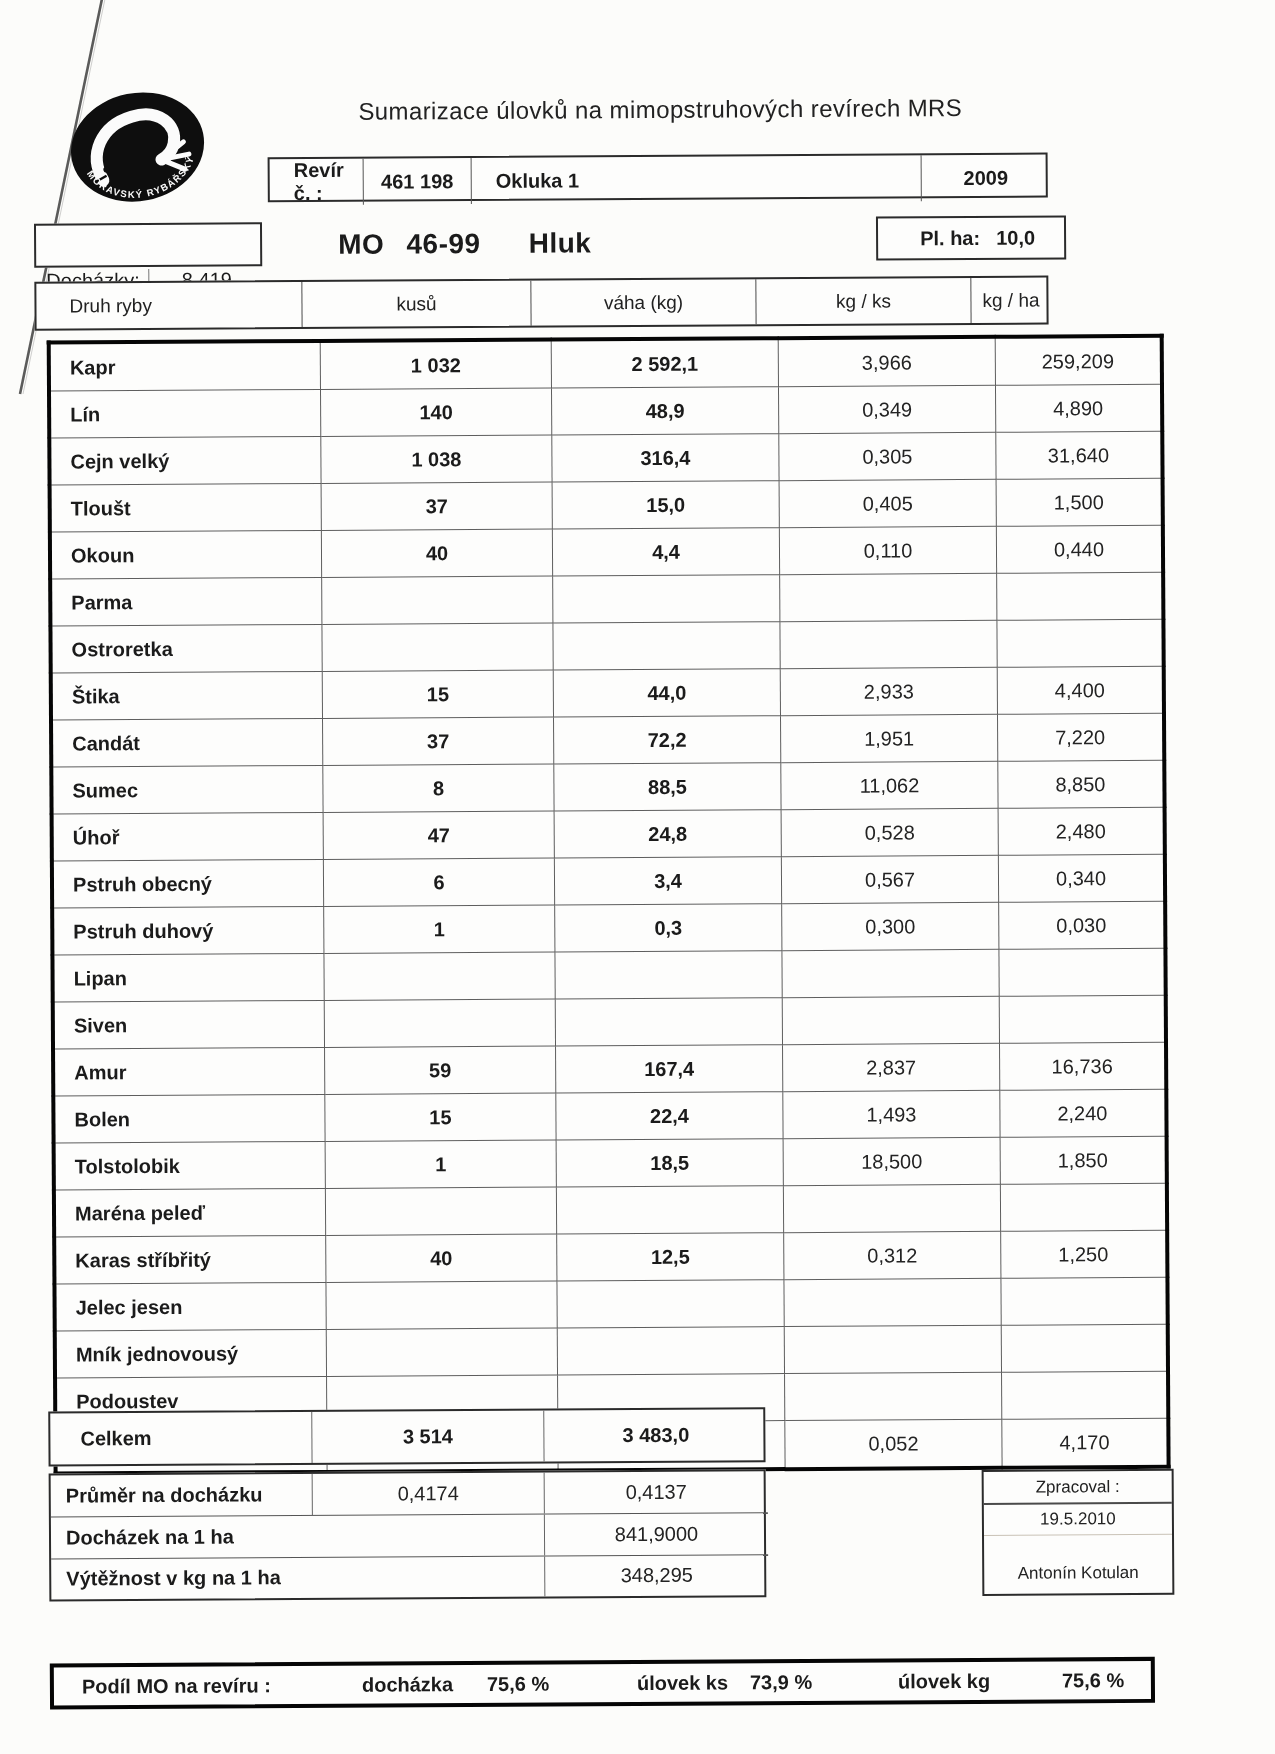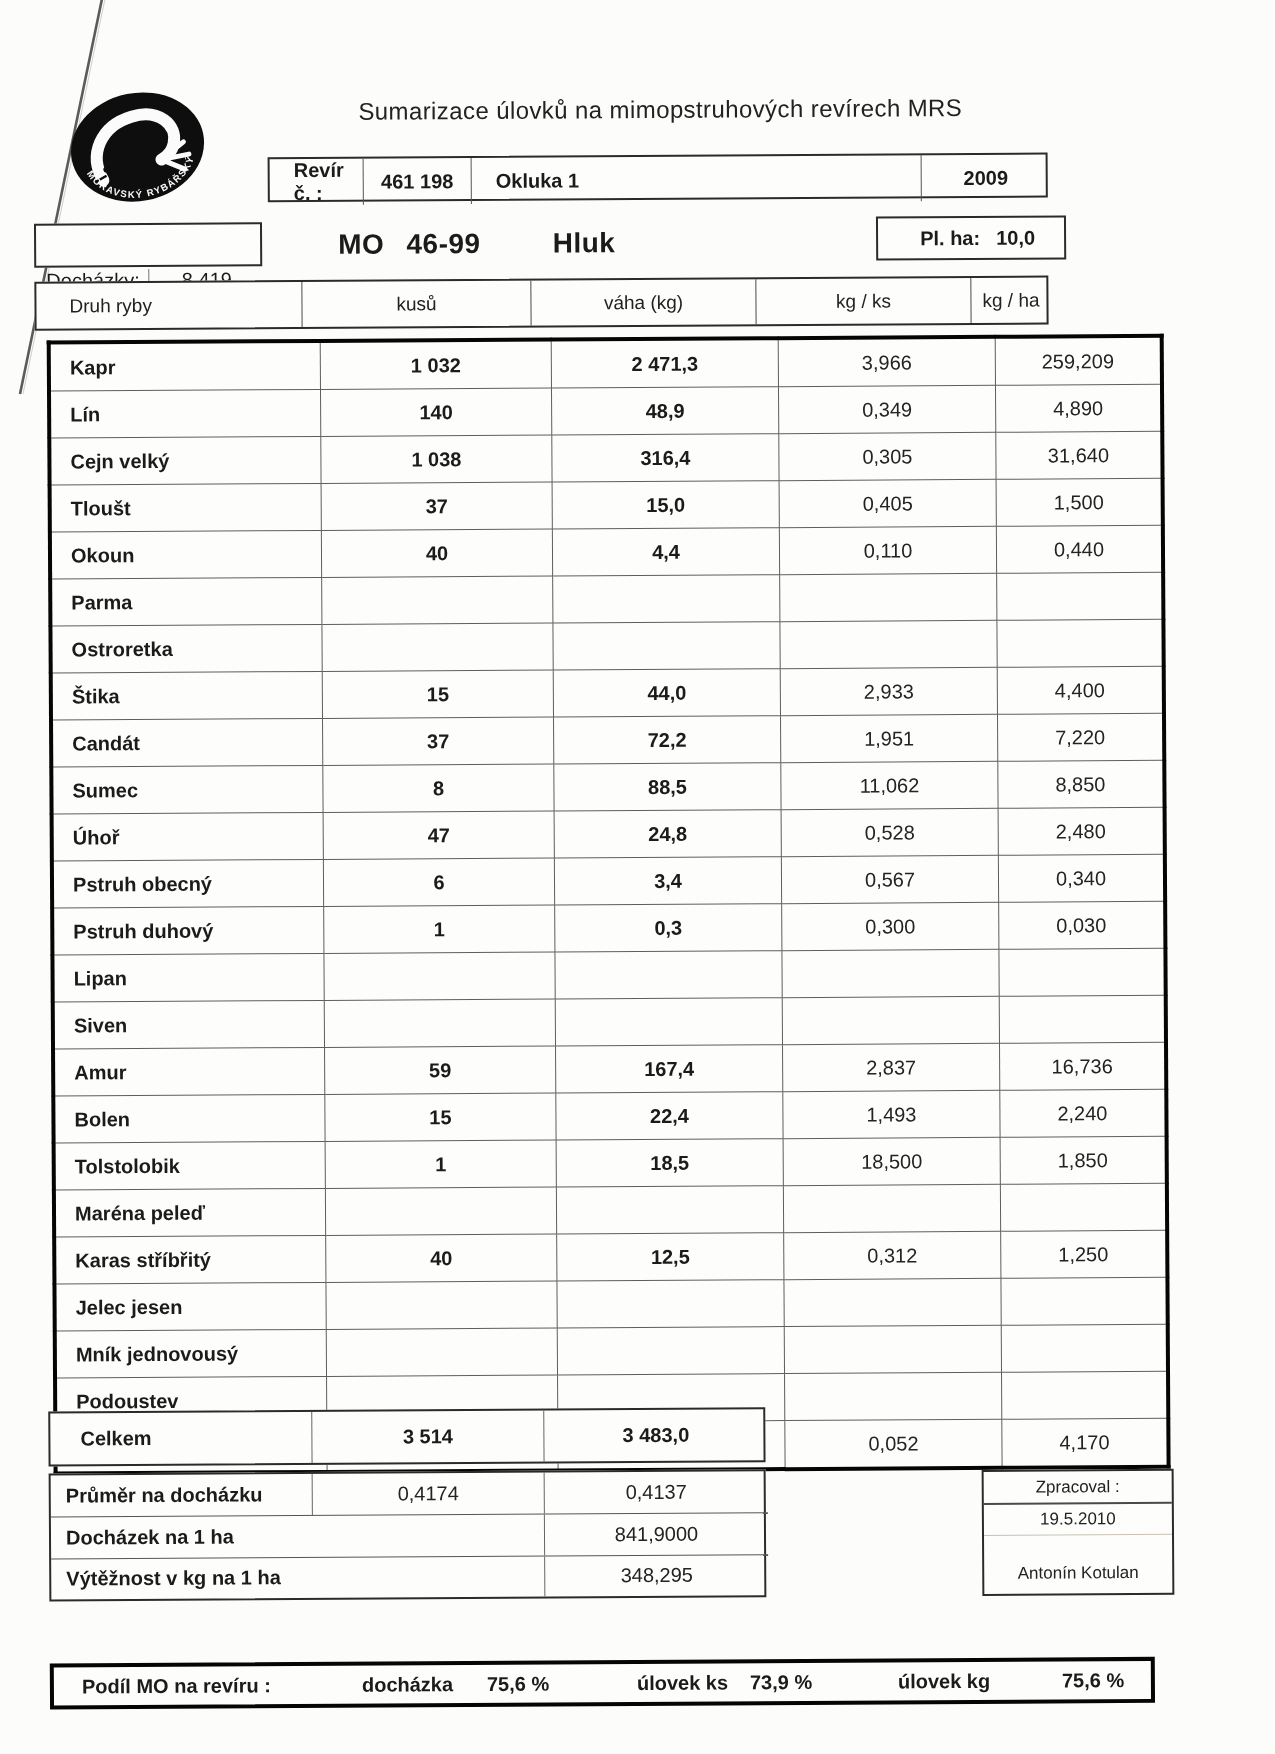--- a/index.html
+++ b/index.html
@@ -30,21 +30,21 @@
   .pl16{padding-left:24px;}
   .pl24{padding-left:24px;}
 
   .dochazky-box{left:38px;top:220px;width:228px;height:44px;display:grid;
     grid-template-columns:112px 116px;}
   .dochazky-box>div{display:flex;align-items:center;font-size:20px;font-weight:normal;margin-top:44px;}
   .dochazky-box .vline{border-left:1px solid #777;}
   .pl10{padding-left:10px;}
 
   .mo-line{left:342px;top:227px;font-size:28px;font-weight:bold;letter-spacing:.5px;}
-  .mo-line .mo-label{word-spacing:14px;margin-right:72px;}
+  .mo-line .mo-label{word-spacing:14px;margin-right:48px;}
 
   .plha-box{left:880px;top:218px;width:190px;height:44px;display:flex;align-items:center;
     font-size:20px;font-weight:bold;padding-left:42px;box-sizing:border-box;}
   .plha-box .val{margin-left:16px;}
 
   
   .colhead{left:38px;top:278px;width:1014px;height:49px;display:grid;
     grid-template-columns:265px 229px 225px 215px 80px;border-width:2px;}
   .colhead>div{display:flex;align-items:center;justify-content:center;
     font-size:19px;color:#222;}
@@ -156,21 +156,21 @@
       <div>váha (kg)</div>
       <div>kg / ks</div>
       <div>kg / ha</div>
     </div>
 
     <table class="catch">
       <tbody>
           <tr>
             <td class="c0">Kapr</td>
             <td class="c1">1 032</td>
-            <td class="c2">2 471,3</td>
+            <td class="c2">2 592,1</td>
             <td class="c3">3,966</td>
             <td class="c4">259,209</td>
           </tr>
           <tr>
             <td class="c0">Lín</td>
             <td class="c1">140</td>
             <td class="c2">48,9</td>
             <td class="c3">0,349</td>
             <td class="c4">4,890</td>
           </tr>

